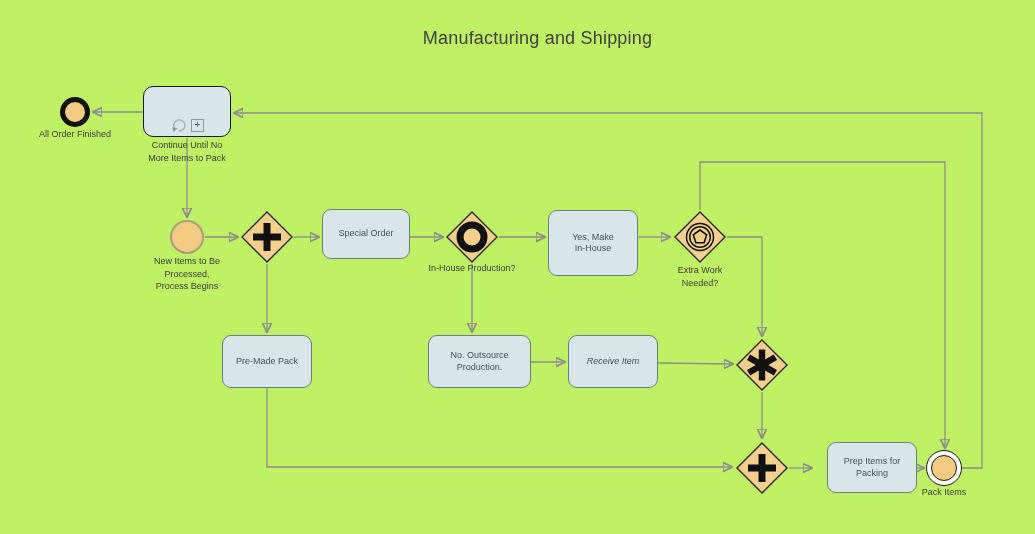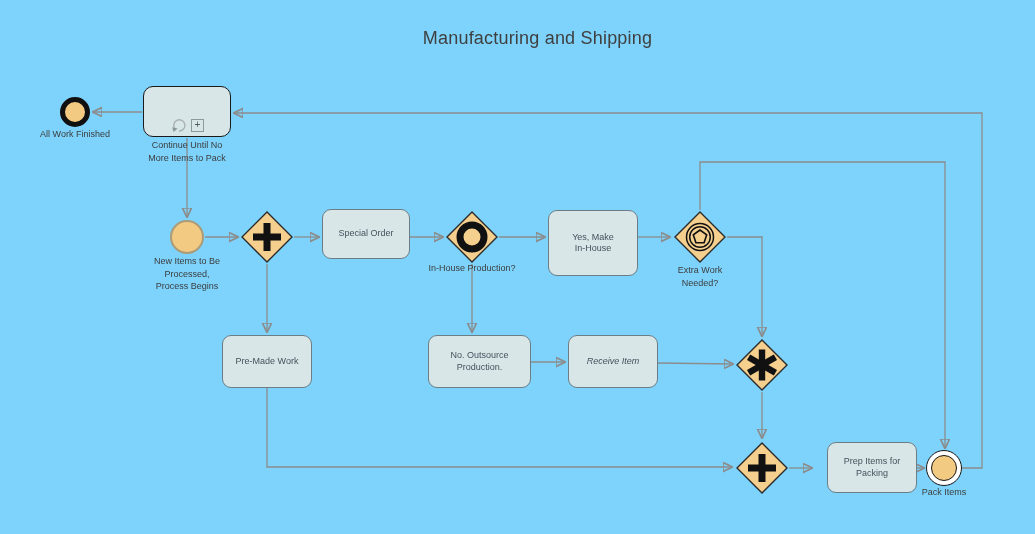--- a/index.html
+++ b/index.html
@@ -14,21 +14,21 @@
     --title-color: #3f3f3f;
     --icon-dark: #111111;
   }
   * { margin: 0; padding: 0; box-sizing: border-box; }
   html, body { background: #ffffff; }
   body { font-family: "Liberation Sans", "DejaVu Sans", sans-serif; }
   .canvas {
     position: relative;
     width: 1035px;
     height: 534px;
-    background: #7dd3fc;
+    background: #bef264;
     overflow: hidden;
   }
   .title {
     position: absolute;
     left: 0; top: 28px;
     width: 1075px;
     text-align: center;
     font-size: 18px;
     color: var(--title-color);
     letter-spacing: 0.2px;
@@ -140,21 +140,21 @@
     <path d="M727,237 L762,237 L762,336" marker-end="url(#arrow)"></path>
     <path d="M517,362 L565,362" marker-end="url(#arrow)"></path>
     <path d="M658,363 L733,364" marker-end="url(#arrow)"></path>
     <path d="M762,392 L762,438" marker-end="url(#arrow)"></path>
     <path d="M267,388 L267,467 L732,467" marker-end="url(#arrow)"></path>
     <path d="M789,468 L812,468" marker-end="url(#arrow)"></path>
     <path d="M905,468 L924,468" marker-end="url(#arrow)"></path>
   </svg>
 
   <div class="node event event-end" style="left:60px; top:97px;"></div>
-  <div class="label" style="left:15px; top:128px; width:120px;">All Work Finished</div>
+  <div class="label" style="left:15px; top:128px; width:120px;">All Order Finished</div>
 
   <div class="node subprocess" style="left:143px; top:86px; width:88px; height:51px;">
     <div class="markers">
       <svg class="loop-icon" width="18" height="16" viewBox="0 0 18 16">
         <path d="M5.2,12.2 A5.6,5.6 0 1 1 9,14 "></path>
         <polygon points="2.2,10.2 7.6,11.4 3.6,15.0"></polygon>
       </svg>
       <div class="plus-marker">+</div>
     </div>
   </div>
@@ -192,21 +192,21 @@
       <g>
         <circle class="gw-icon-stroke" cx="27" cy="27" r="13.5" stroke-width="1.5"></circle>
         <circle class="gw-icon-stroke" cx="27" cy="27" r="10.3" stroke-width="1.5"></circle>
         <polygon class="gw-icon-stroke" stroke-width="1.6" points="27,20 20.3,24.8 22.9,32.7 31.1,32.7 33.7,24.8"></polygon>
       </g>
     </svg>
   </div>
   <div class="label" style="left:650px; top:264px; width:100px;">Extra Work
 Needed?</div>
 
-  <div class="node task" style="left:222px; top:335px; width:90px; height:53px;">Pre-Made Work</div>
+  <div class="node task" style="left:222px; top:335px; width:90px; height:53px;">Pre-Made Pack</div>
 
   <div class="node task" style="left:428px; top:335px; width:103px; height:53px;">No. Outsource
 Production.</div>
 
   <div class="node task" style="left:568px; top:335px; width:90px; height:53px;font-style:italic;">Receive Item</div>
 
   <div class="node gateway" style="left:735px; top:338px;">
     <svg width="54" height="54" viewBox="0 0 54 54">
       <polygon class="gw-diamond" points="27,2 52,27 27,52 2,27"></polygon>
       <g class="gw-icon-fill">

